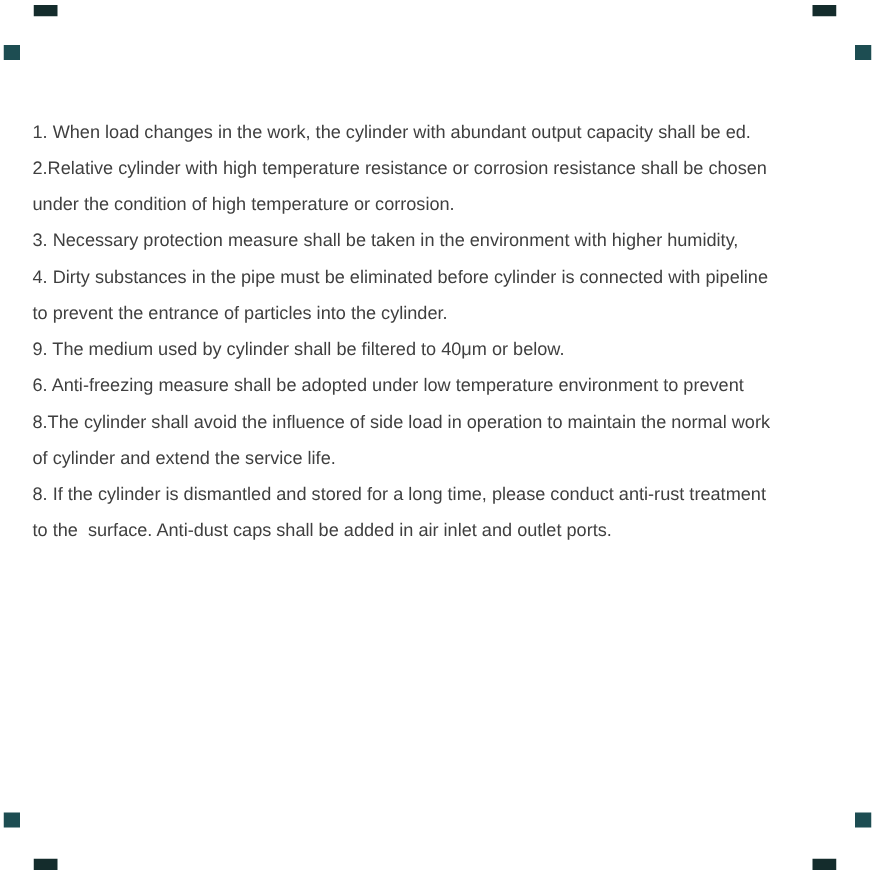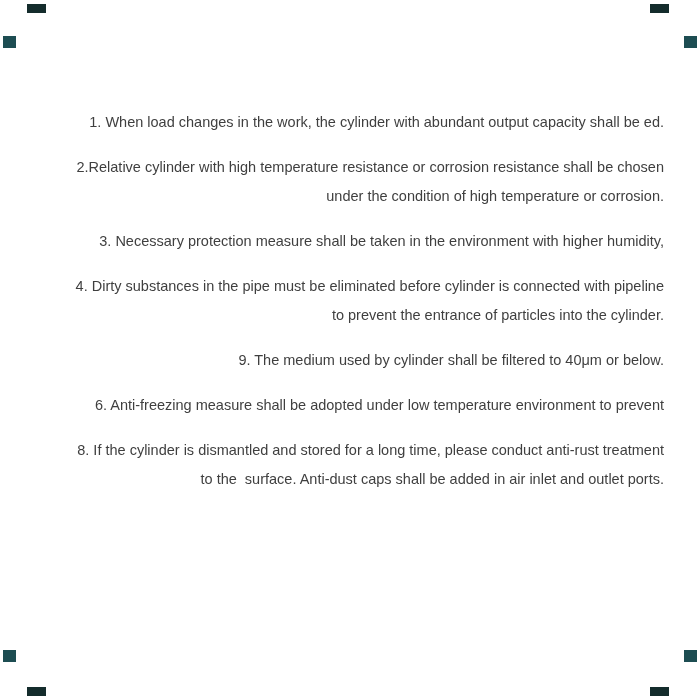--- a/index.html
+++ b/index.html
@@ -16,23 +16,22 @@
     font-family: "Liberation Sans", sans-serif;
   }
   .doc {
     position: absolute;
     left: 26px;
     top: 92px;
     right: 20px;
     color: #3f3f3f;
   }
   .doc p {
-    margin: 16px;
+    margin: 0;
     padding: 0;
-    text-align: right;
   }
   .line {
     display: block;
     font-size: 14.5px;
     line-height: 29px;
     white-space: pre; 
     color: #3f3f3f;
   }
   
   .cm {
@@ -69,20 +68,24 @@
       <span class="line">4. Dirty substances in the pipe must be eliminated before cylinder is connected with pipeline</span>
       <span class="line">to prevent the entrance of particles into the cylinder.</span>
     </p>
     <p>
       <span class="line">9. The medium used by cylinder shall be filtered to 40μm or below.</span>
     </p>
     <p>
       <span class="line">6. Anti-freezing measure shall be adopted under low temperature environment to prevent</span>
     </p>
     <p>
+      <span class="line">8.The cylinder shall avoid the influence of side load in operation to maintain the normal work</span>
+      <span class="line">of cylinder and extend the service life.</span>
+    </p>
+    <p>
       <span class="line">8. If the cylinder is dismantled and stored for a long time, please conduct anti-rust treatment</span>
       <span class="line">to the  surface. Anti-dust caps shall be added in air inlet and outlet ports.</span>
     </p>
   </main>
 
   <div class="cm cm-h cm-tl-h" style="background-color: rgb(20, 44, 44);"></div>
   <div class="cm cm-v cm-tl-v" style="background-color: rgb(29, 77, 82);"></div>
   <div class="cm cm-h cm-tr-h" style="background-color: rgb(20, 44, 44);"></div>
   <div class="cm cm-v cm-tr-v" style="background-color: rgb(29, 77, 82);"></div>
   <div class="cm cm-v cm-bl-v" style="background-color: rgb(29, 77, 82);"></div>

